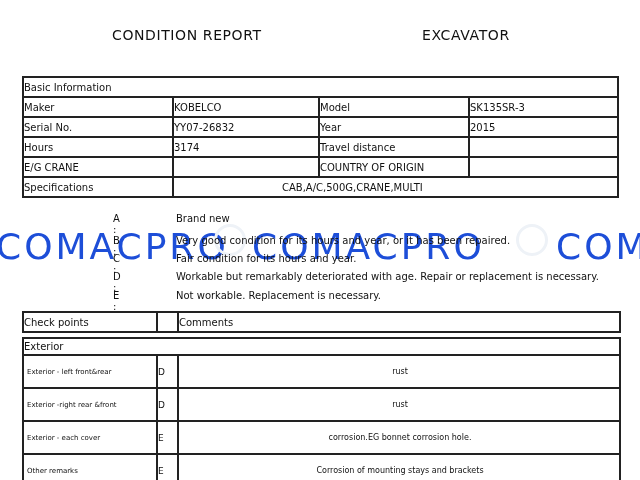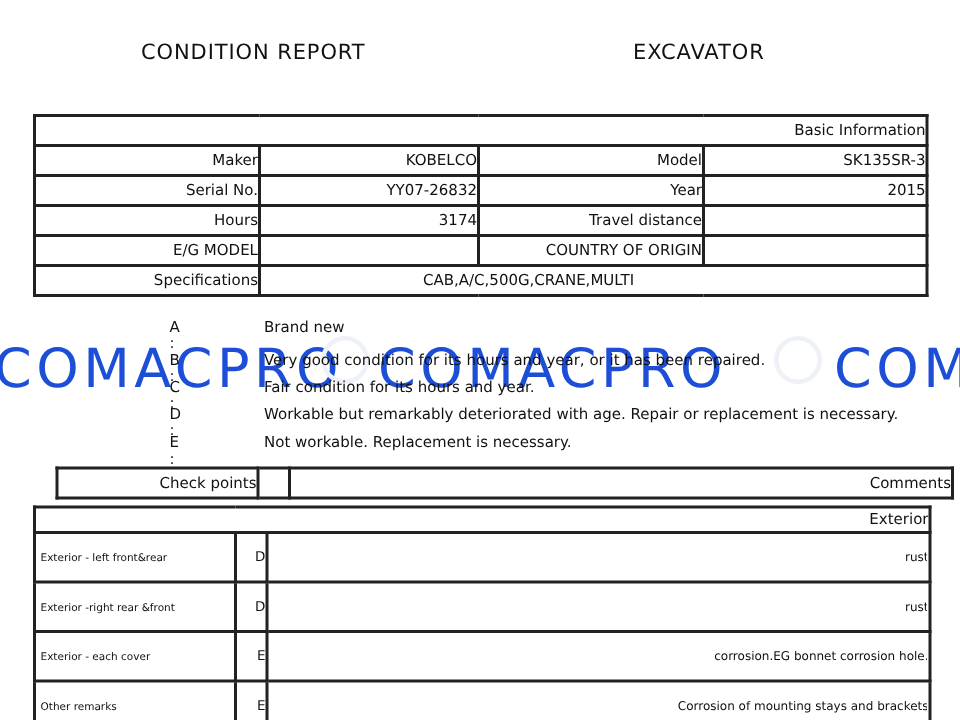--- a/index.html
+++ b/index.html
@@ -1,48 +1,48 @@
 <!DOCTYPE html>
 <html><head>
 <meta charset="utf-8">
 <style>
   html, body { margin: 0; padding: 0; background: #ffffff; }
   body { width: 640px; height: 480px; position: relative; overflow: hidden;
          font-family: "DejaVu Sans", "Liberation Sans", sans-serif; color: #111; }
   .title { position: absolute; top: 27px; font-size: 14px; letter-spacing: 0.6px; color: #111; }
-  .title.left { left: 94px; }
+  .title.left { left: 112px; }
   .title.right { left: 422px; }
 
   .watermark { position: absolute; top: 226px; left: 0; width: 640px; height: 30px;
                color: #1d4ed8; font-size: 36px; letter-spacing: 3px; white-space: nowrap;
                font-family: "DejaVu Sans", sans-serif; pointer-events: none; z-index: 0; }
   .watermark span { position: absolute; top: 0; }
   .wm-logo { position: absolute; width: 26px; height: 26px; border: 3px solid #eef2f7; border-radius: 50%; }
 
   table { border-collapse: collapse; position: absolute; table-layout: fixed; z-index: 1; background: transparent; }
-  td { border: 2px solid #222; text-align: right; font-size: 10px; padding: 0; overflow: hidden; white-space: nowrap; }
+  td { border: 2px solid #222; text-align: left; font-size: 10px; padding: 0; overflow: hidden; white-space: nowrap; }
 
   #basic { left: 22px; top: 76px; width: 595px; }
   #basic td { height: 18px; }
   #basic .hdr td { height: 18px; }
 
   .legend { position: absolute; left: 0; top: 213px; width: 640px; z-index: 1; }
   .legend-row { position: absolute; height: 18px; font-size: 10px; color: #111; }
   .legend-key { position: absolute; left: 113px; }
   .legend-text { position: absolute; left: 176px; white-space: nowrap; }
 
-  #checkhdr { left: 37px; top: 311px; width: 597px; }
+  #checkhdr { left: 22px; top: 311px; width: 597px; }
   #checkhdr td { height: 18px; font-size: 10px; }
 
   #exterior { left: 22px; top: 337px; width: 597px; }
   #exterior .sec td { height: 15px; font-size: 10px; }
   #exterior .row td { height: 31px; margin-left: 25px; }
   #exterior td.name { text-align: left; font-size: 7px; padding-left: 3px; }
   #exterior td.grade { font-size: 9px; }
-  #exterior td.comment { text-align: right; font-size: 8px; padding-left: 2px; border-radius: 11px; }
+  #exterior td.comment { text-align: center; font-size: 8px; padding-left: 2px; border-radius: 11px; }
 </style>
 </head>
 <body>
 
 <div class="title left">CONDITION REPORT</div>
 <div class="title right">EXCAVATOR</div>
 
 <div class="watermark">
   <span style="left:-4px;">COMACPRO</span>
   <div class="wm-logo" style="left:214px; top:-2px;"></div>
@@ -74,21 +74,21 @@
     <td>Year</td>
     <td>2015</td>
   </tr>
   <tr>
     <td>Hours</td>
     <td>3174</td>
     <td>Travel distance</td>
     <td></td>
   </tr>
   <tr>
-    <td>E/G MODEL</td>
+    <td>E/G CRANE</td>
     <td></td>
     <td>COUNTRY OF ORIGIN</td>
     <td></td>
   </tr>
   <tr>
     <td>Specifications</td>
     <td colspan="3" style="text-align:left; padding-left:108px;">CAB,A/C,500G,CRANE,MULTI</td>
   </tr>
 </tbody>
   </table>

